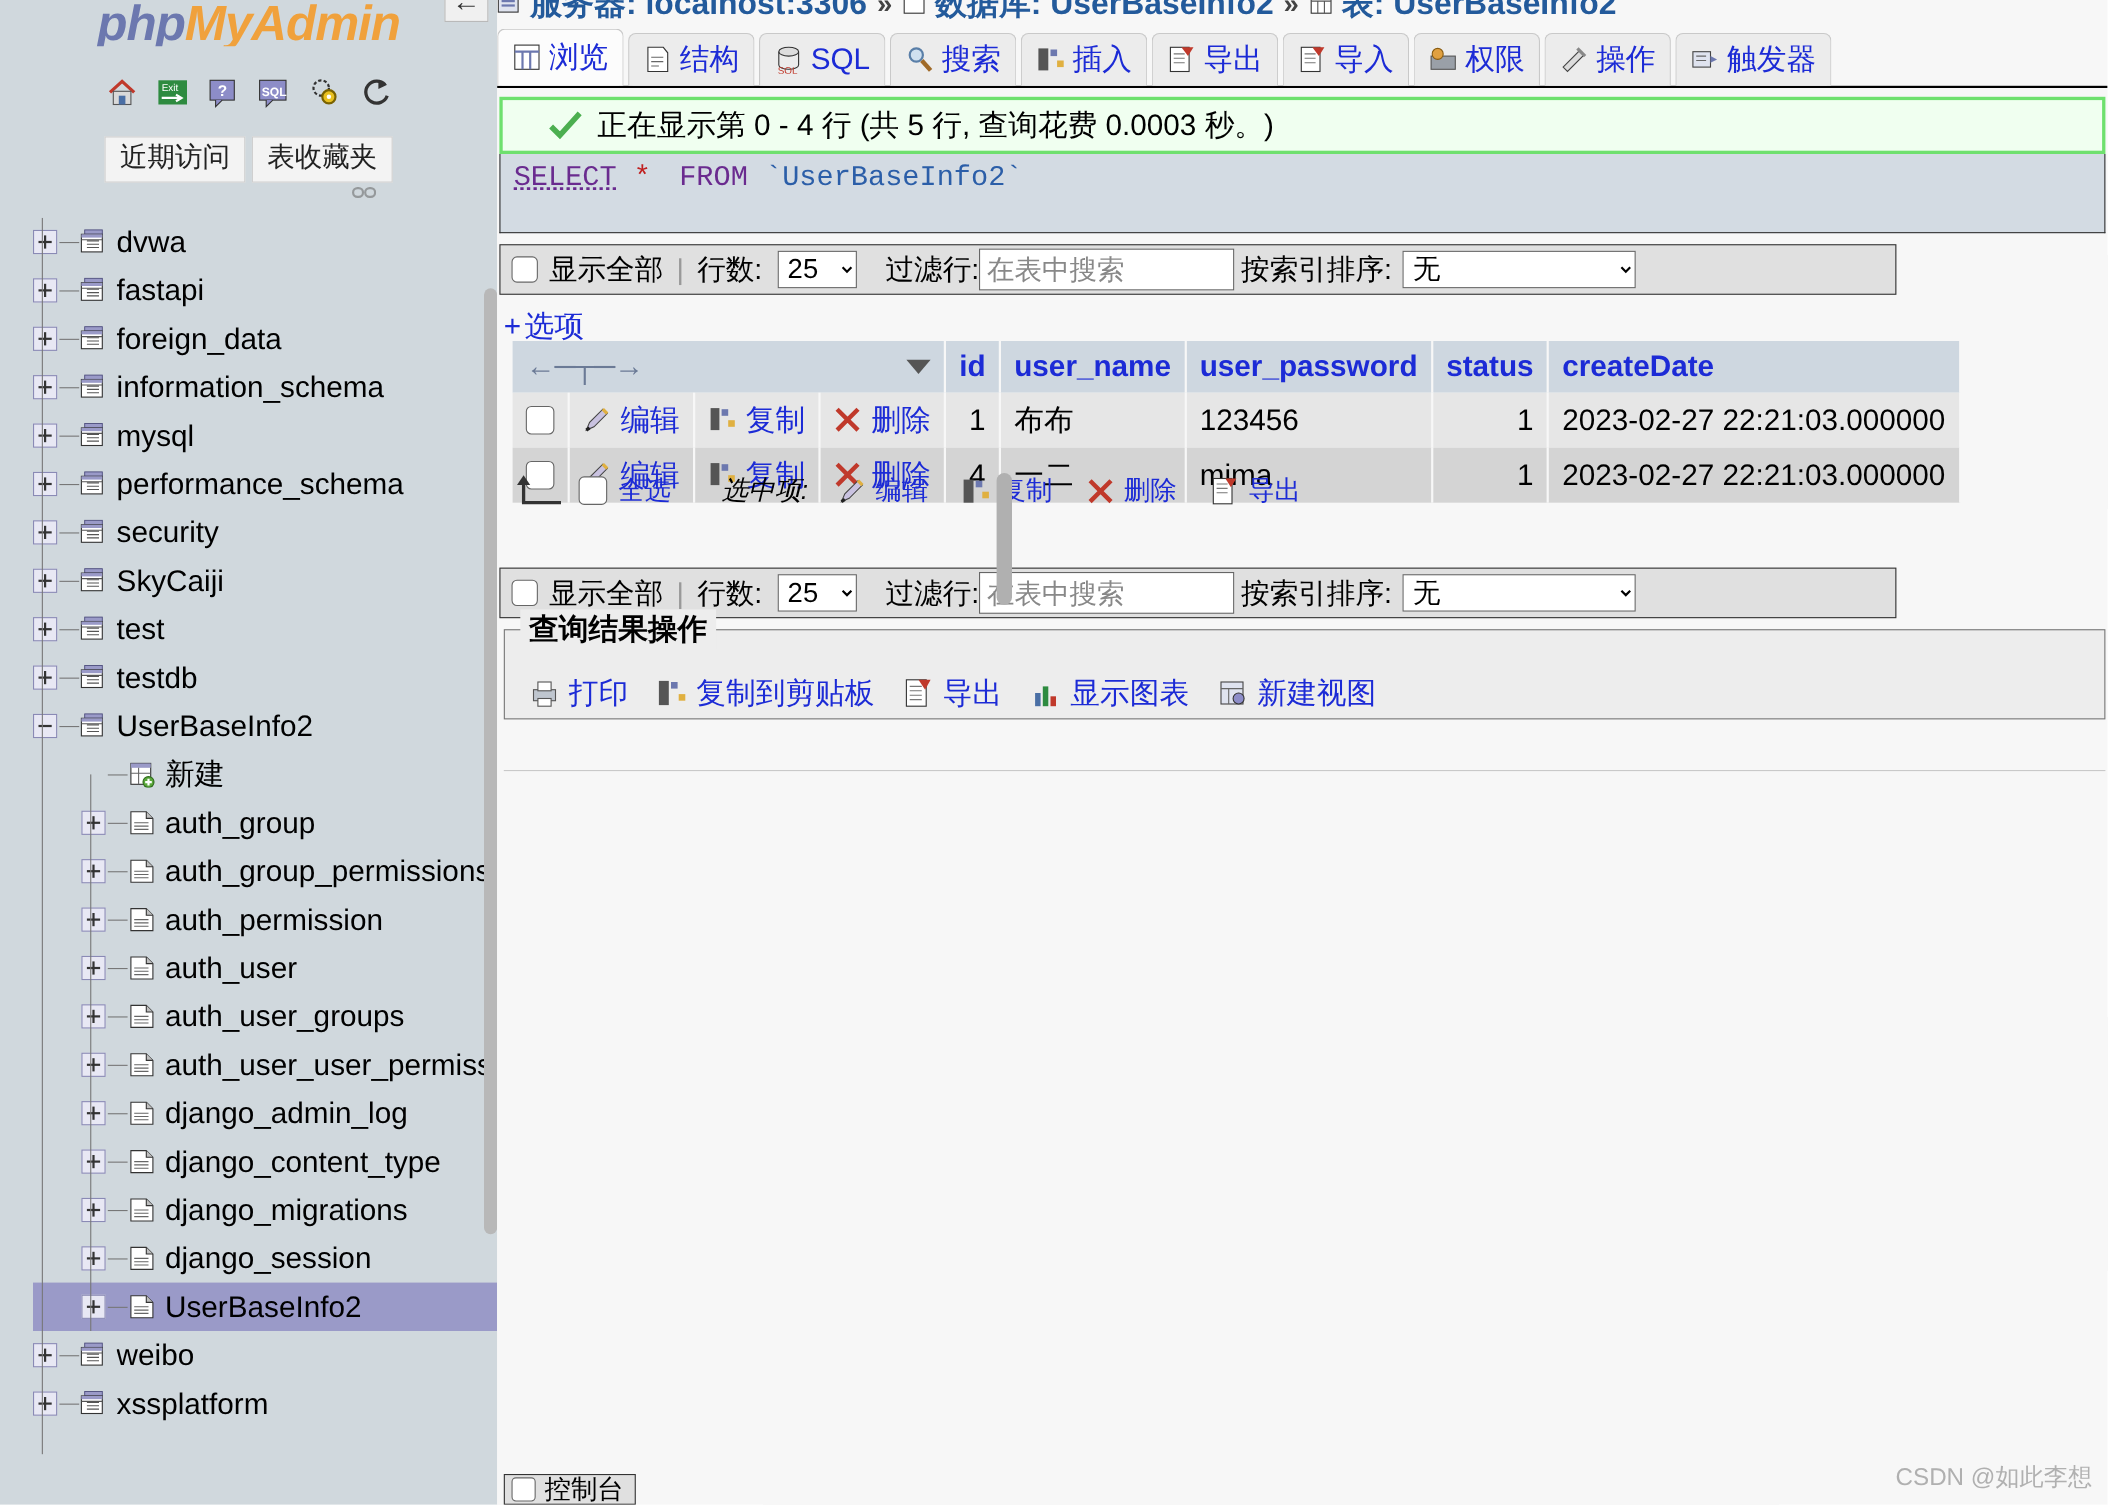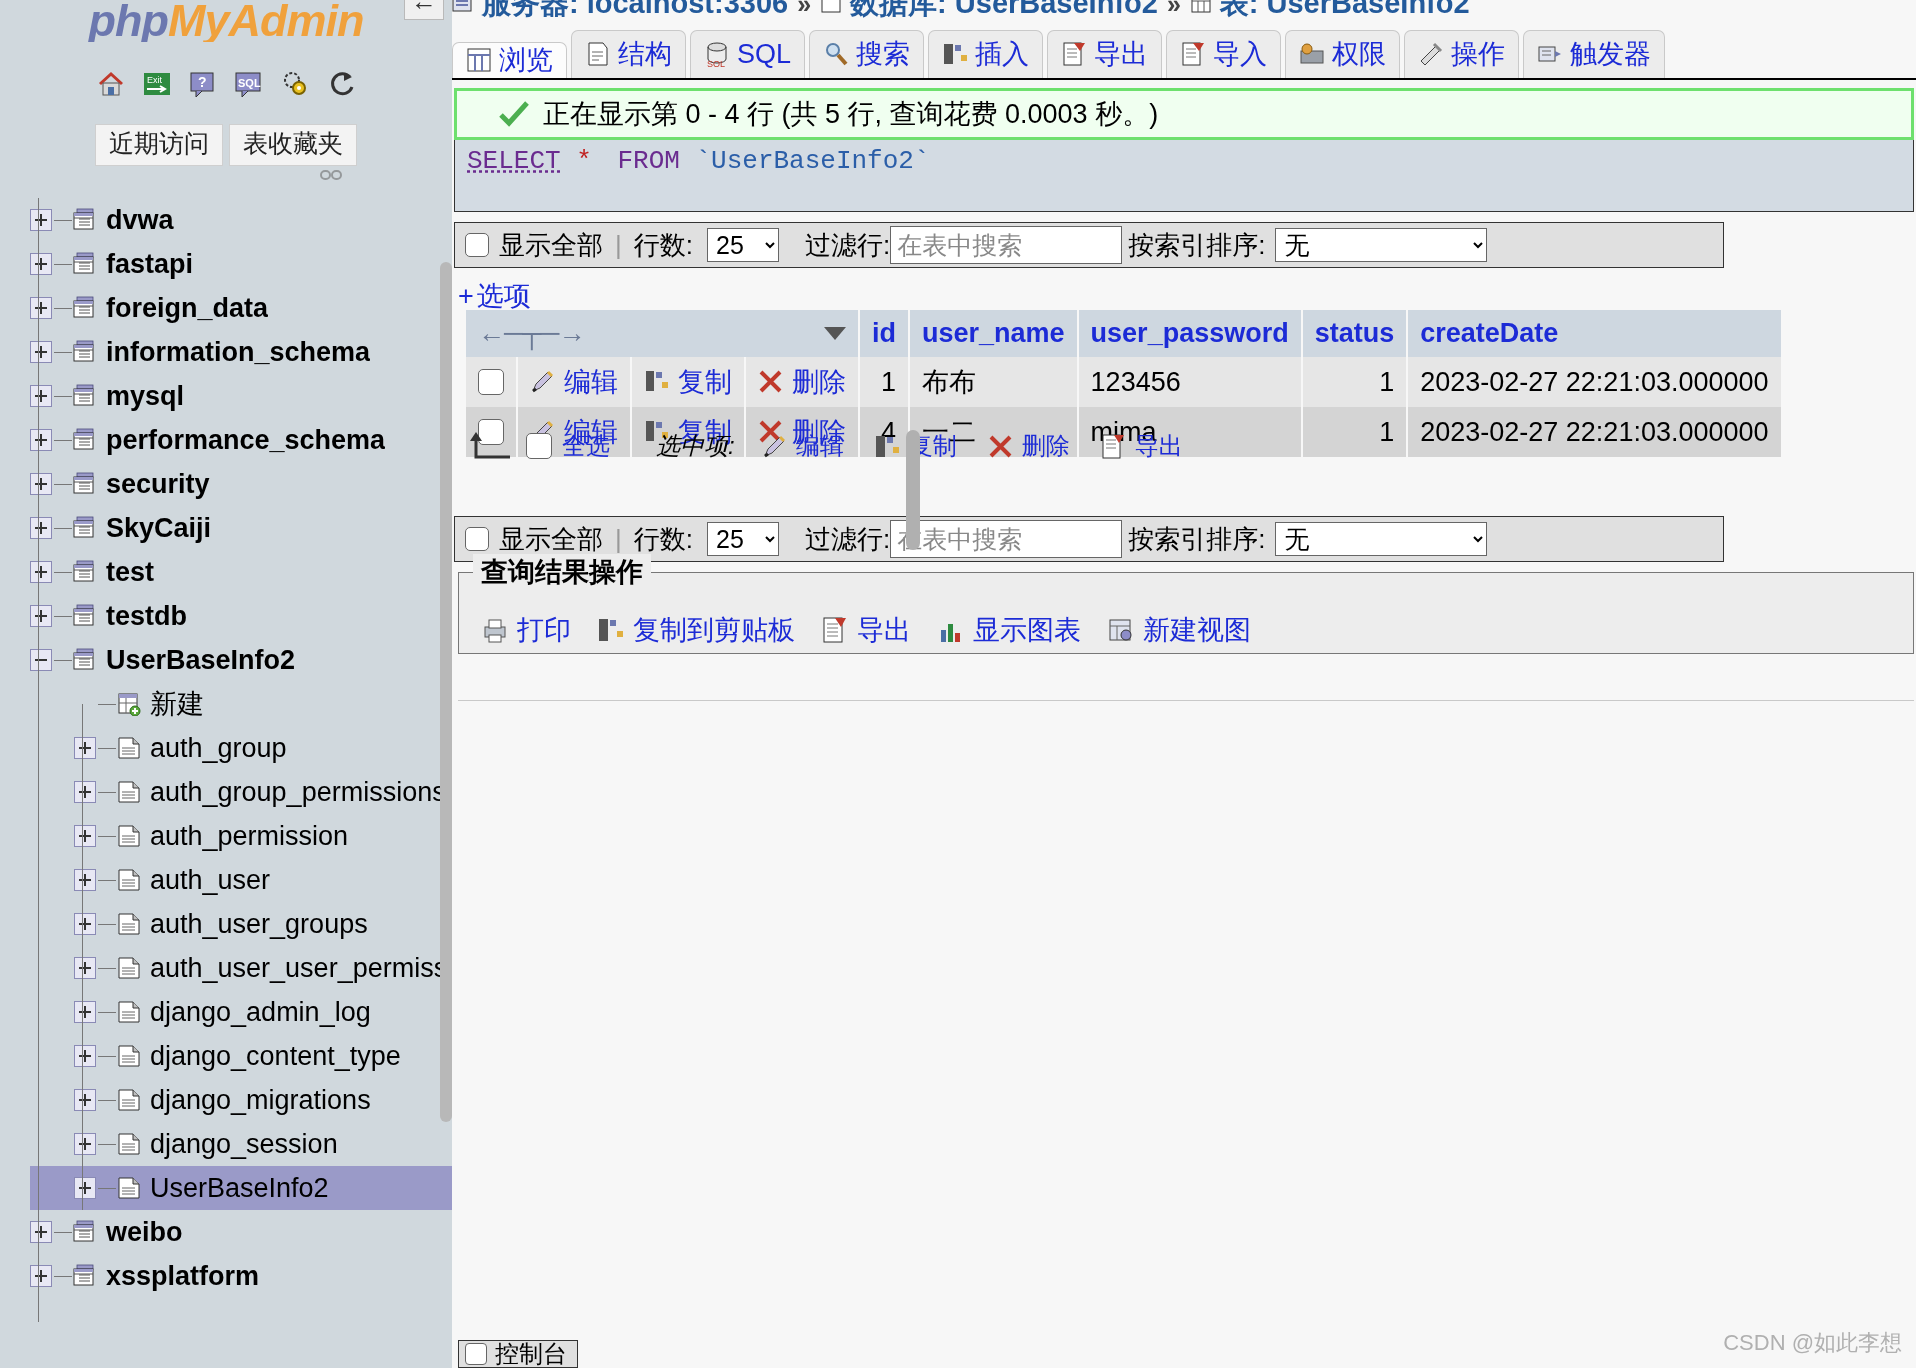--- a/index.html
+++ b/index.html
@@ -71,21 +71,21 @@
   #tree { position: relative; padding-left: 30px; }
   .node {
     position: relative;
     display: flex;
     align-items: center;
     height: 44px;
     font-size: 27px;
     color: #000;
     white-space: nowrap;
   }
-  .node.level1 { padding-left: 0px; font-weight: bold; }
+  .node.level1 { padding-left: 0px; }
   .node.level2 { padding-left: 44px; }
   .node.selected {
     background: #9a9ac8;
   }
   .node .toggle {
     width: 22px; height: 22px;
     border: 1px solid #8a8ab5;
     background: #e8e8f4;
     position: relative;
     flex: 0 0 auto;
@@ -157,21 +157,21 @@
     border-radius: 7px 7px 0 0;
     padding: 5px 13px 6px 13px;
     margin-right: 4px;
     height: 48px;
     font-size: 27px;
     color: #1c2bd6;
     white-space: nowrap;
   }
   .tab.active {
     background: #fcfcfc;
-    height: 36px;
+    height: 52px;
   }
   .tab .tic { width: 26px; height: 26px; flex: 0 0 auto; }
 
   
   .success {
     position: absolute; left: 2px; top: 88px;
     width: 1460px; height: 52px;
     background: #f0fff0;
     border: 3px solid #6ee06e;
     display: flex; align-items: center;

